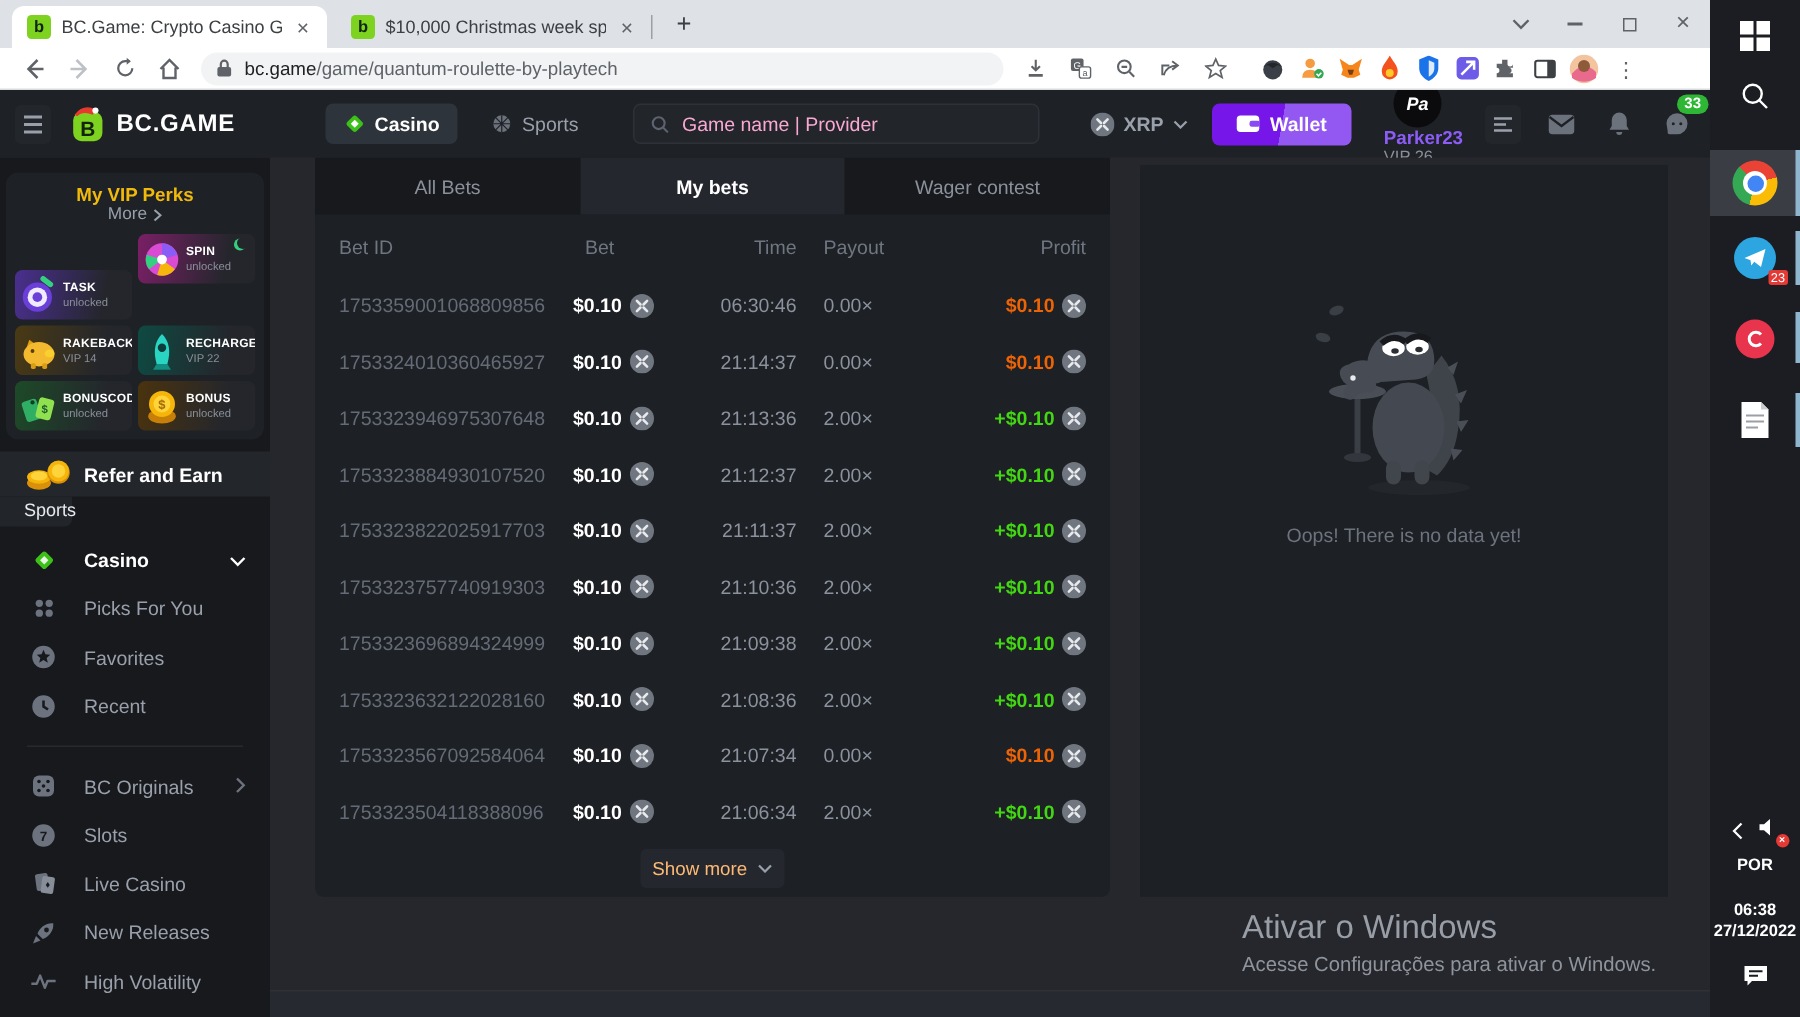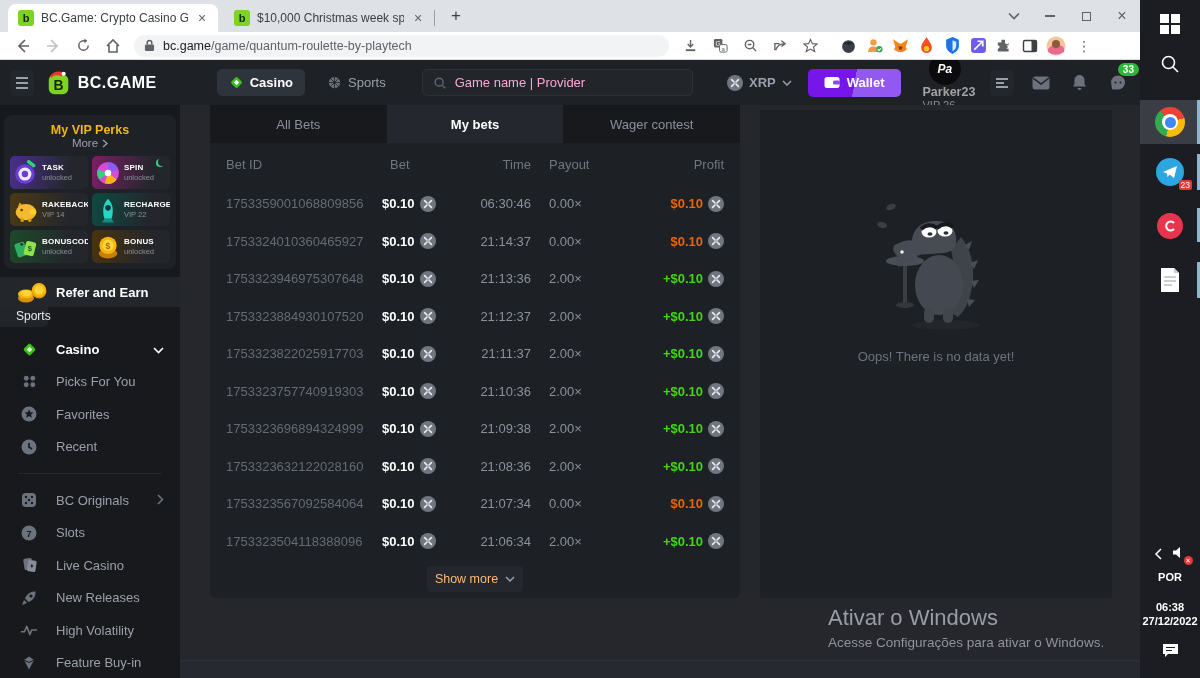--- a/index.html
+++ b/index.html
@@ -41,41 +41,41 @@
   #btn-casino { background:#2e343b; color:#fff; font-weight:bold; }
   #btn-sports { color:#9aa0ab; }
   .hdr-btn svg { margin-right:6px; }
   #hdr-search { width:296px; height:27px; background:#22252a; border:1px solid #2e3238; border-radius:5px; display:flex; align-items:center; padding:0 10px; color:#f9a8d4; font-size:13px; margin-left:14px; }
   #hdr-search svg { margin-right:8px; flex:0 0 auto; }
   #currency { display:flex; align-items:center; margin-left:34px; color:#9aa0ab; font-size:13px; font-weight:bold; gap:6px; }
   #wallet-btn { height:28px; border-radius:5px; background:linear-gradient(100deg,#7716e8 50%,#9458f2 50%); color:#fff; font-weight:bold; font-size:13px; display:flex; align-items:center; padding:0 16px; margin-left:16px; gap:7px; }
   #user { display:flex; align-items:center; margin-left:14px;flex-direction:column; }
   #avatar { width:32px; height:32px; border-radius:50%; background:#0b0b0d; color:#fff; font-weight:bold; font-size:12px; display:flex; align-items:center; justify-content:center; font-style:italic; }
   #user-meta { margin-left:8px; line-height:1.15; }
-  #user-name { color:#a3a3a3; font-weight:bold; font-size:12.5px; }
+  #user-name { color:#8b5cf6; font-weight:bold; font-size:12.5px; }
   #user-vip { color:#8a8f99; font-size:11px; }
   .hdr-ic { width:26px; height:26px; display:flex; align-items:center; justify-content:center; margin-left:15px; position:relative; }
   #ic-list { background:#23262b; border-radius:4px; }
   #chat-badge { position:absolute; top:-7px; right:-9px; background:#2eb635; color:#fff; font-size:10px; font-weight:bold; border-radius:8px; padding:1px 5px; }
 
   
   #site-body { flex:1; display:flex; overflow:hidden; }
   #sidebar { flex:0 0 180px; background:#17191d; overflow:hidden; position:relative; }
   #vip-panel { margin:10px 4px 0 4px; background:#1e2126; border-radius:8px; padding:8px 6px 6px 6px; }
   #vip-head { display:flex; justify-content:space-between; align-items:center; padding:0 6px 7px 6px;flex-direction:column; }
   #vip-title { color:#f0b90b; font-weight:bold; font-size:12.5px; }
   #vip-more { color:#98a0ab; font-size:11.5px; display:flex; align-items:center; gap:4px; }
   #perks-grid { display:grid; grid-template-columns:1fr 1fr; gap:4px; }
   .perk { height:33px; border-radius:5px; display:flex; align-items:center; padding:2px 3px; position:relative; overflow:hidden; }
   .perk .p-ico { width:26px; height:26px; flex:0 0 26px; }
   .perk .p-txt { margin-left:3px; line-height:1.25; }
   .perk .p-name { color:#fff; font-weight:800; font-size:8px; letter-spacing:0.2px; }
   .perk .p-sub { color:#8a8f99; font-size:7.5px; }
   .perk .crescent { position:absolute; top:2px; right:4px; width:8px; height:8px; border-radius:50%; box-shadow:-2px 1px 0 0 #35d07f; }
-  .bg-task { background:linear-gradient(100deg,#4a2f8f 0%,#24262c 75%); }
+  .bg-task { background:linear-gradient(100deg,#4a2f8f 0%,#24262c 75%);margin-top:24px; }
   .bg-spin { background:linear-gradient(100deg,#7a1f66 0%,#24262c 75%); }
   .bg-rakeback { background:linear-gradient(100deg,#4a3a14 0%,#24262c 75%); }
   .bg-recharge { background:linear-gradient(100deg,#0e4a42 0%,#24262c 75%); }
   .bg-bonuscode { background:linear-gradient(100deg,#1d4a28 0%,#24262c 75%); }
   .bg-bonus { background:linear-gradient(100deg,#4a330e 0%,#24262c 75%); }
   #refer { margin-top:8px; height:30px; background:#23262b; display:flex; align-items:center; padding:0 8px 0 16px; }
   #refer-label { color:#fff; font-weight:bold; font-size:13px; margin-left:8px; }
   #sports-label { width:48px; background:#22252a; border-radius:0 0 5px 0; color:#e8eaf0; font-size:12px; padding:2px 0 4px 16px; }
   #side-menu { padding-top:6px; }
   .mi { height:32.5px; display:flex; align-items:center; padding:0 16px 0 20px; font-size:13px; color:#9aa0ab; }

